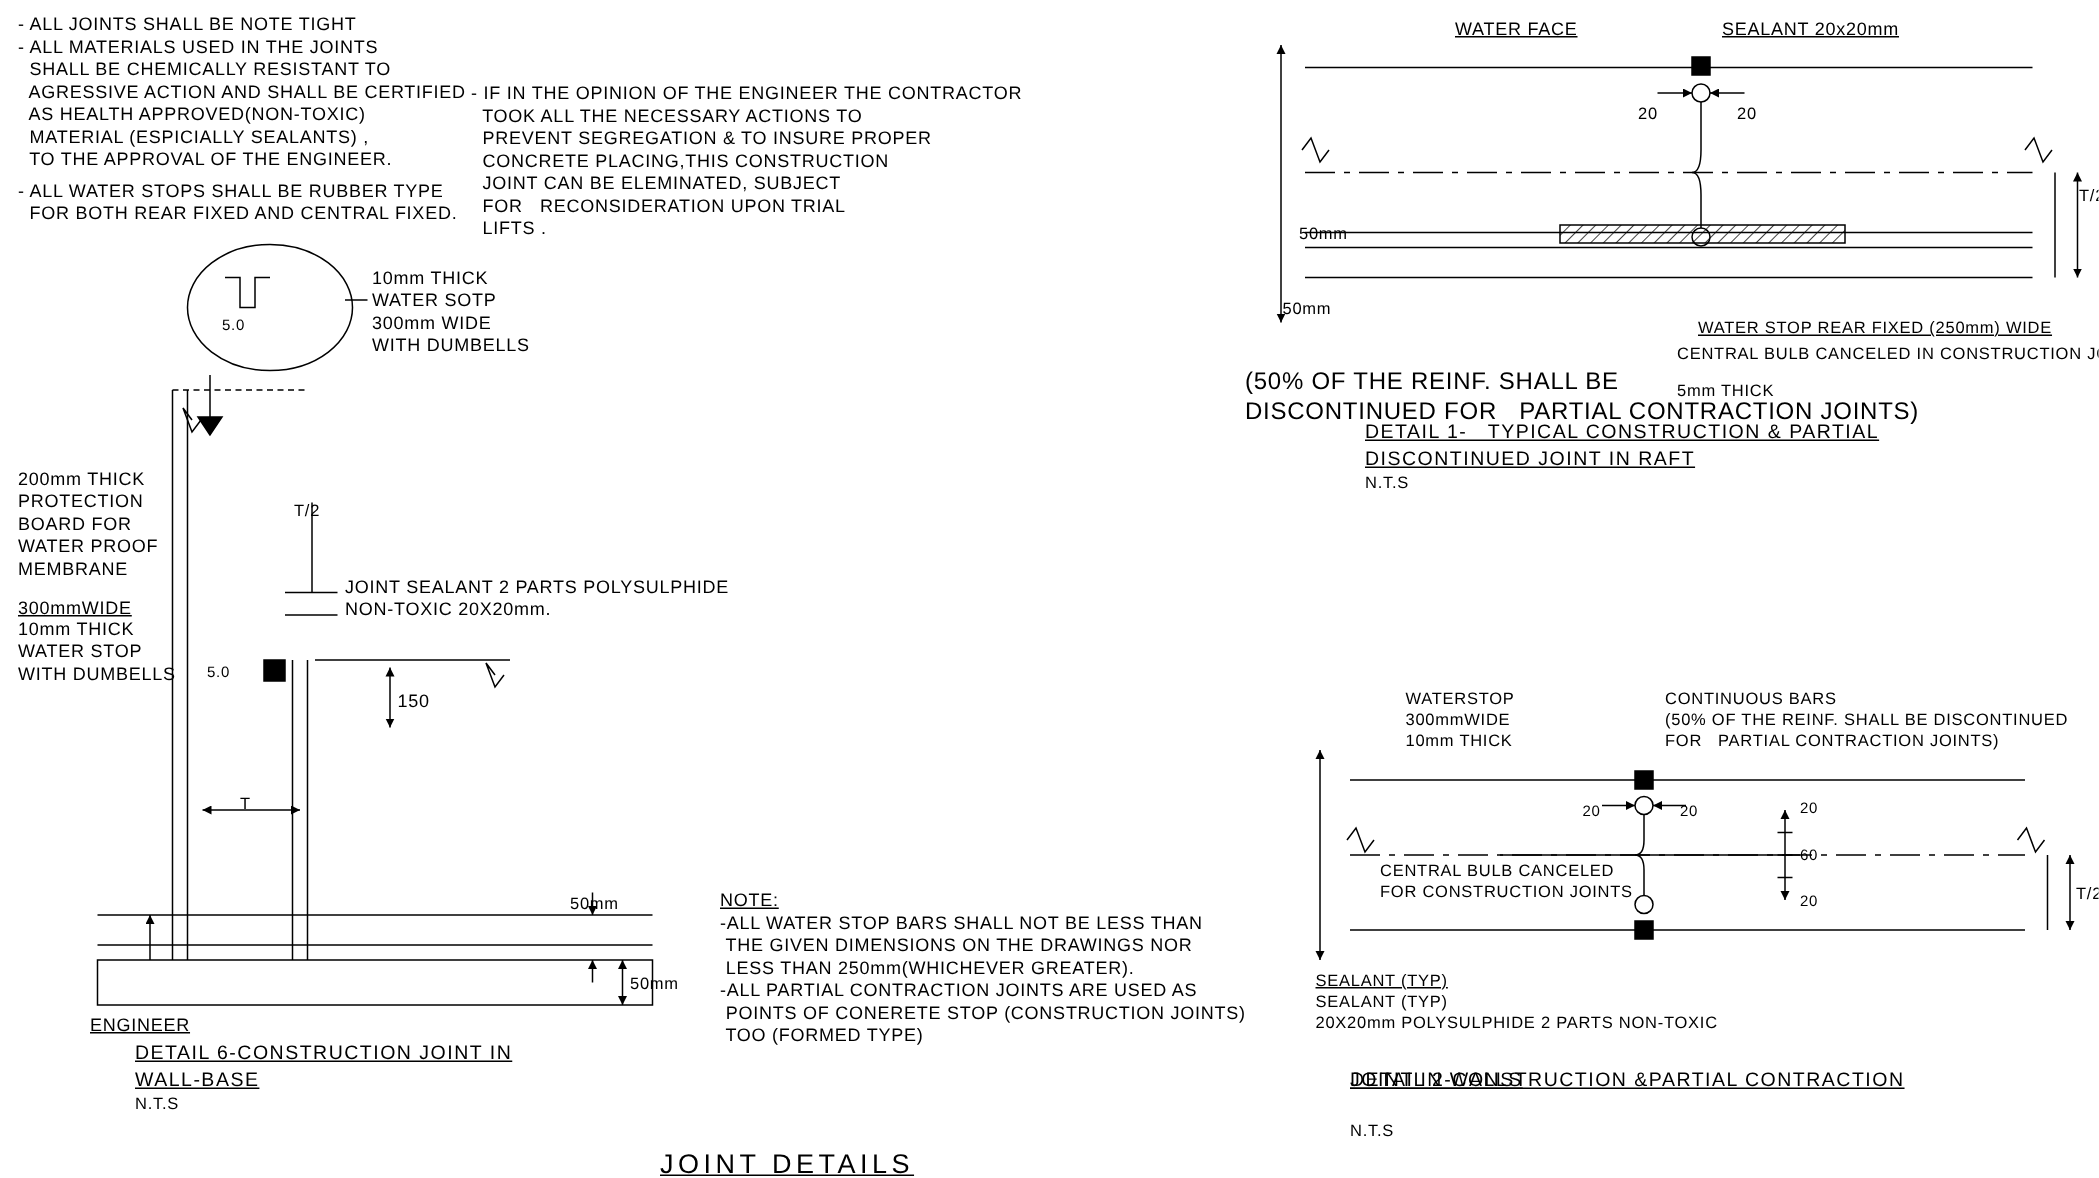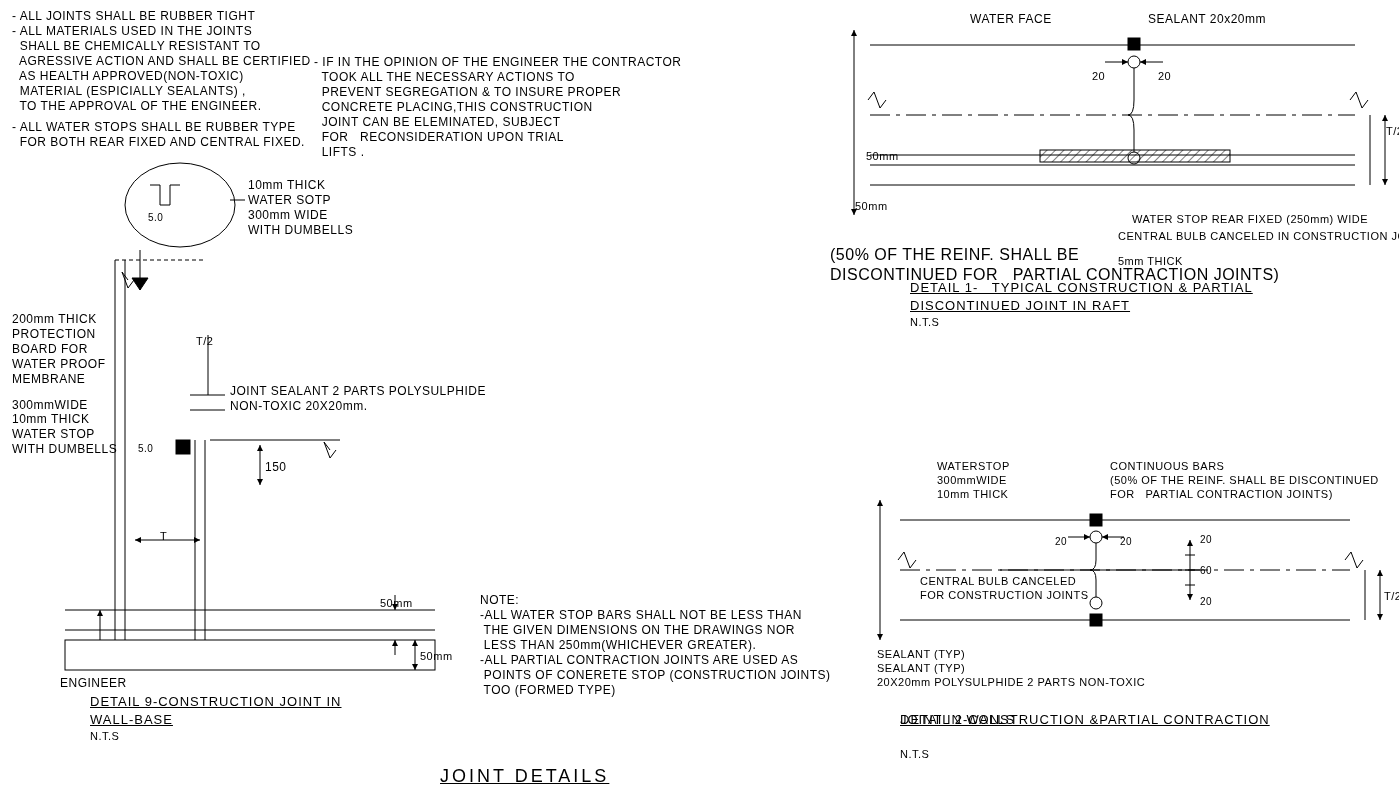--- a/index.html
+++ b/index.html
@@ -1,18 +1,18 @@
 <!DOCTYPE html>
 <html><head>
 <meta charset="utf-8">
 <style>
 html,body{margin:0;padding:0;background:#fff;width:1399px;height:785px;overflow:hidden}
 body{font-family:"Arial Narrow",Arial,sans-serif;font-stretch:condensed;font-size:12px;color:#000;letter-spacing:.5px;position:relative}
 .t{position:absolute;white-space:pre;line-height:1.25}
-.u{}
+.u{text-decoration:underline}
 .c{text-align:left}
 .title{font-size:18px;letter-spacing:3px;text-decoration:underline}
 .sub{font-size:13px;letter-spacing:1px;text-decoration:underline}
 svg{position:absolute;top:0;left:0}
 </style>
 </head>
 <body>
 
 <svg width="1399" height="785" viewBox="0 0 1399 785">
   <defs>
@@ -96,21 +96,21 @@
     <line x1="190" y1="395" x2="225" y2="395"></line>
     <line x1="190" y1="410" x2="225" y2="410"></line>
     <path d="M208 395 l0 -60"></path>
     <line x1="230" y1="200" x2="245" y2="200"></line>
     <path d="M330 450 l-6 -8 6 16 6 -8"></path>
     <path d="M128 280 l-6 -8 6 16 6 -8"></path>
     <line x1="100" y1="640" x2="100" y2="610" marker-end="url(#arr)"></line>
   </g>
 </svg>
 
-<div class="t" style="left:12px;top:9px">- ALL JOINTS SHALL BE RUBBER TIGHT</div>
+<div class="t" style="left:12px;top:9px">- ALL JOINTS SHALL BE NOTE TIGHT</div>
 <div class="t" style="left:12px;top:24px">- ALL MATERIALS USED IN THE JOINTS
   SHALL BE CHEMICALLY RESISTANT TO
   AGRESSIVE ACTION AND SHALL BE CERTIFIED
   AS HEALTH APPROVED(NON-TOXIC)
   MATERIAL (ESPICIALLY SEALANTS) ,
   TO THE APPROVAL OF THE ENGINEER.</div>
 <div class="t" style="left:12px;top:120px">- ALL WATER STOPS SHALL BE RUBBER TYPE
   FOR BOTH REAR FIXED AND CENTRAL FIXED.</div>
 <div class="t" style="left:314px;top:55px">- IF IN THE OPINION OF THE ENGINEER THE CONTRACTOR
   TOOK ALL THE NECESSARY ACTIONS TO
@@ -136,21 +136,21 @@
 <div class="t" style="left:230px;top:384px">JOINT SEALANT 2 PARTS POLYSULPHIDE
 NON-TOXIC 20X20mm.</div>
 <div class="t" style="left:196px;top:335px;font-size:11px">T/2</div>
 <div class="t" style="left:160px;top:530px;font-size:11px">T</div>
 <div class="t" style="left:265px;top:460px;font-size:12px">150</div>
 <div class="t" style="left:380px;top:597px;font-size:11px">50mm</div>
 <div class="t" style="left:420px;top:650px;font-size:11px">50mm</div>
 <div class="t" style="left:138px;top:443px;font-size:10px">5.0</div>
 <div class="t" style="left:148px;top:212px;font-size:10px">5.0</div>
 <div class="t u" style="left:60px;top:676px">ENGINEER</div>
-<div class="t sub c" style="left:90px;top:694px;width:310px">DETAIL 9-CONSTRUCTION JOINT IN</div>
+<div class="t sub c" style="left:90px;top:694px;width:310px">DETAIL 6-CONSTRUCTION JOINT IN</div>
 <div class="t sub c" style="left:90px;top:712px;width:310px">WALL-BASE</div>
 <div class="t c" style="left:90px;top:730px;width:310px;font-size:11px">N.T.S</div>
 
 <div class="t u" style="left:480px;top:593px">NOTE:</div>
 <div class="t" style="left:480px;top:608px">-ALL WATER STOP BARS SHALL NOT BE LESS THAN
  THE GIVEN DIMENSIONS ON THE DRAWINGS NOR
  LESS THAN 250mm(WHICHEVER GREATER).
 -ALL PARTIAL CONTRACTION JOINTS ARE USED AS
  POINTS OF CONERETE STOP (CONSTRUCTION JOINTS)
  TOO (FORMED TYPE)</div>

